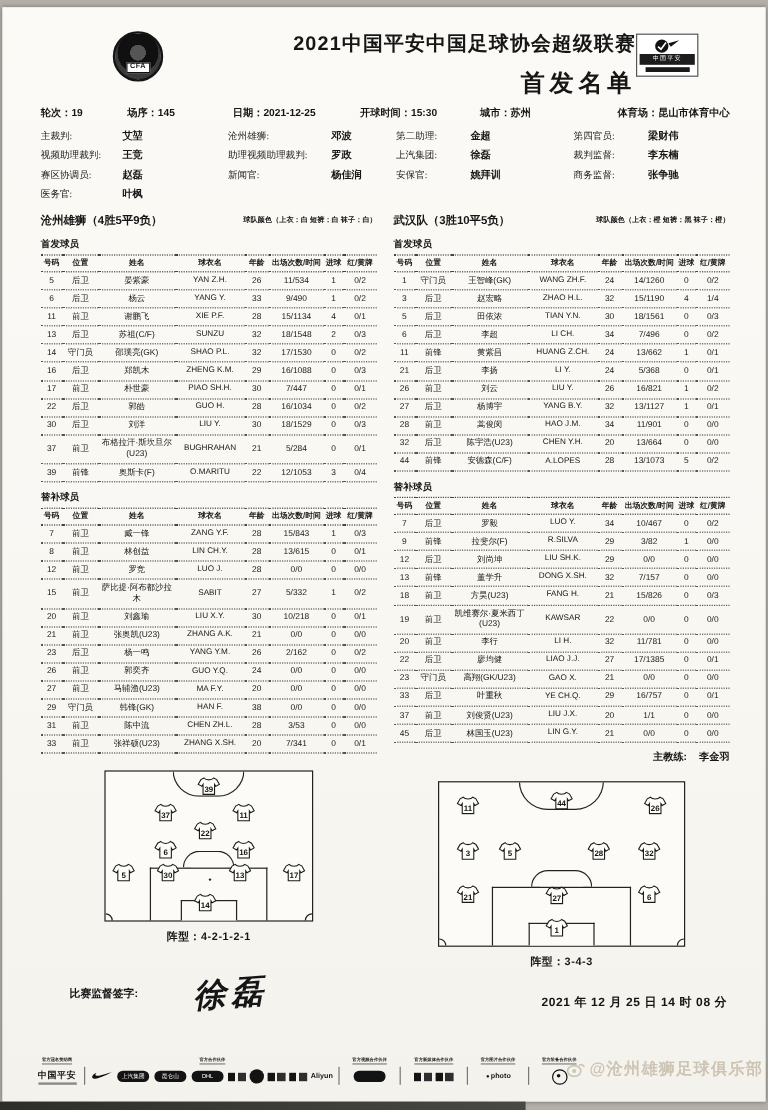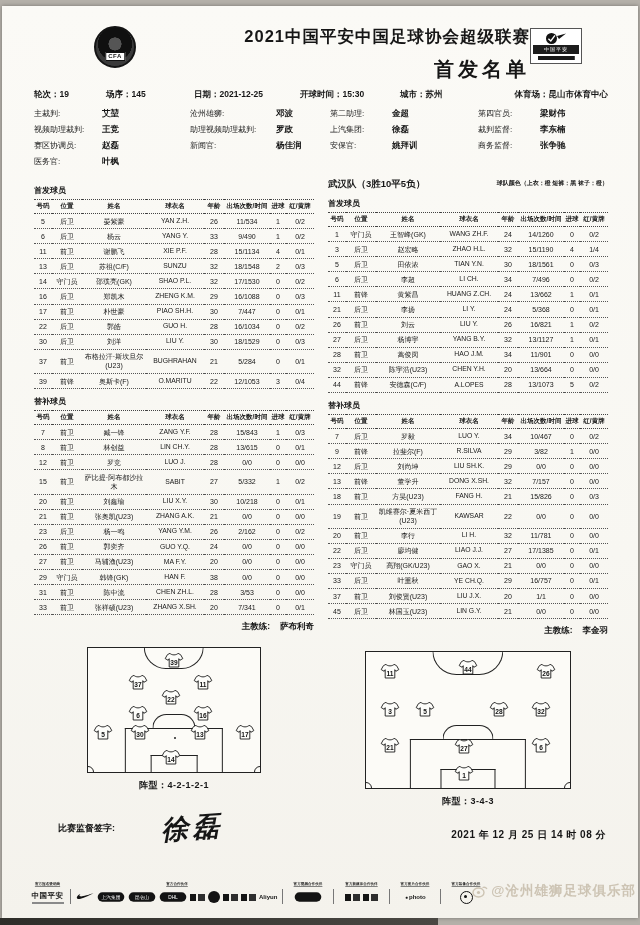--- a/index.html
+++ b/index.html
@@ -208,20 +208,24 @@
         <span class="off-value"></span>
         <span class="off-label"></span>
         <span class="off-value"></span>
         <span class="off-label"></span>
         <span class="off-value"></span>
       </div>
 
     <div class="teams-row">
 
       <div class="team-col">
+        <div class="team-head">
+          <span class="team-name">沧州雄狮（4胜5平9负）</span>
+          <span class="team-colors">球队颜色（上衣：白 短裤：白 袜子：白）</span>
+        </div>
         <div class="sec-label">首发球员</div>
         <table class="ptable">
           <colgroup>
               <col class="c1">
               <col class="c2">
               <col class="c3">
               <col class="c4">
               <col class="c5">
               <col class="c6">
               <col class="c7">
@@ -492,23 +496,20 @@
                 <td>前卫</td>
                 <td>张祥硕(U23)</td>
                 <td>ZHANG X.SH.</td>
                 <td>20</td>
                 <td>7/341</td>
                 <td>0</td>
                 <td>0/1</td>
               </tr>
             </tbody>
         </table>
-        <div class="coach">
-          <span class="coach-l">主教练:</span><span class="coach-v">萨布利奇</span>
-        </div>
         <div class="pitch-wrap">
           <div class="pitch pitch-home">
             <div class="arc-top"></div>
             <div class="pen"></div>
             <div class="pen-arc"></div>
             <div class="goal"></div>
             <div class="spot"></div>
             <div class="corner cl"></div>
             <div class="corner cr"></div>
           <div class="shirt" style="left: 50%; top: 3%;"><svg width="20" height="16" viewBox="0 0 20 16">

